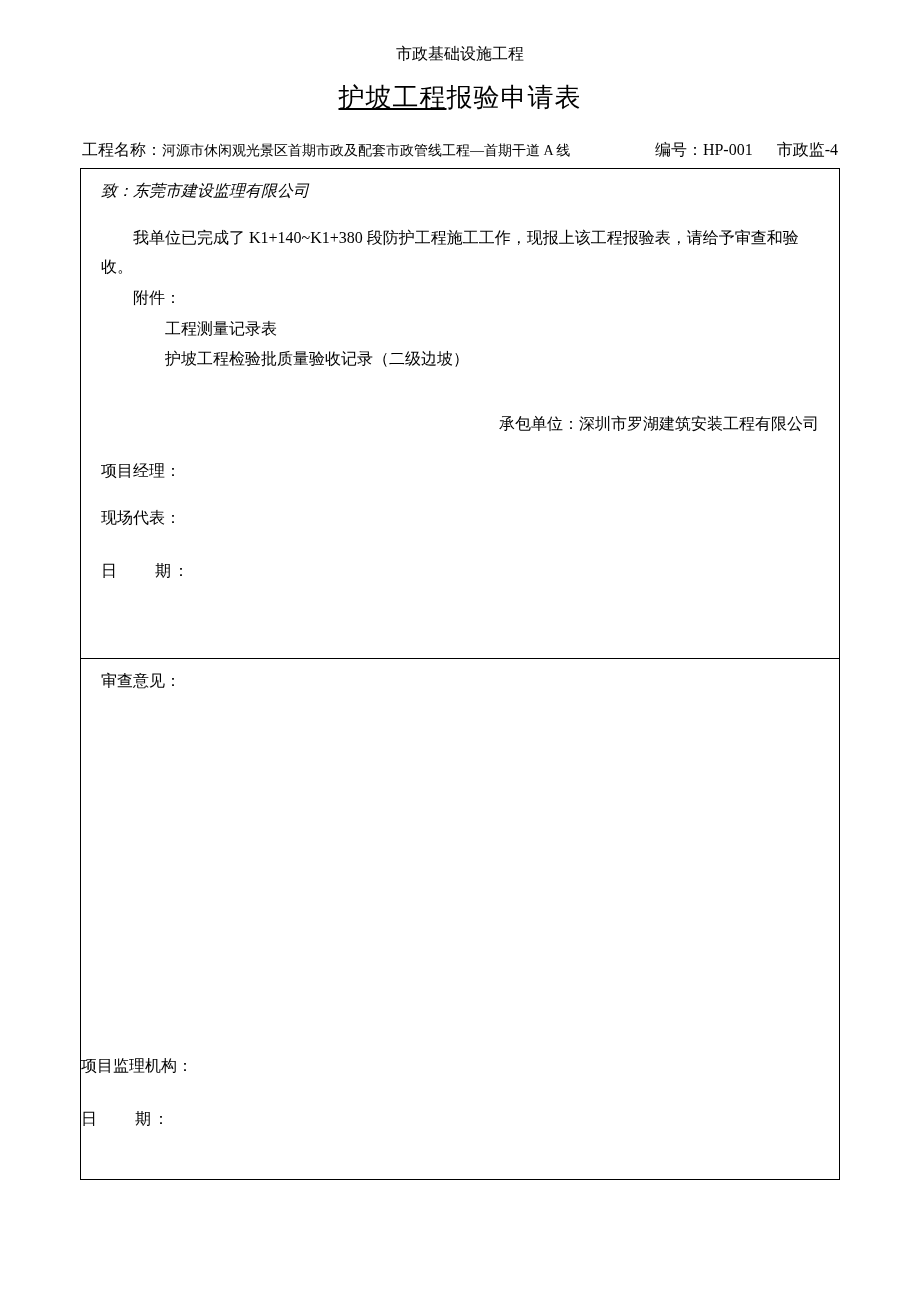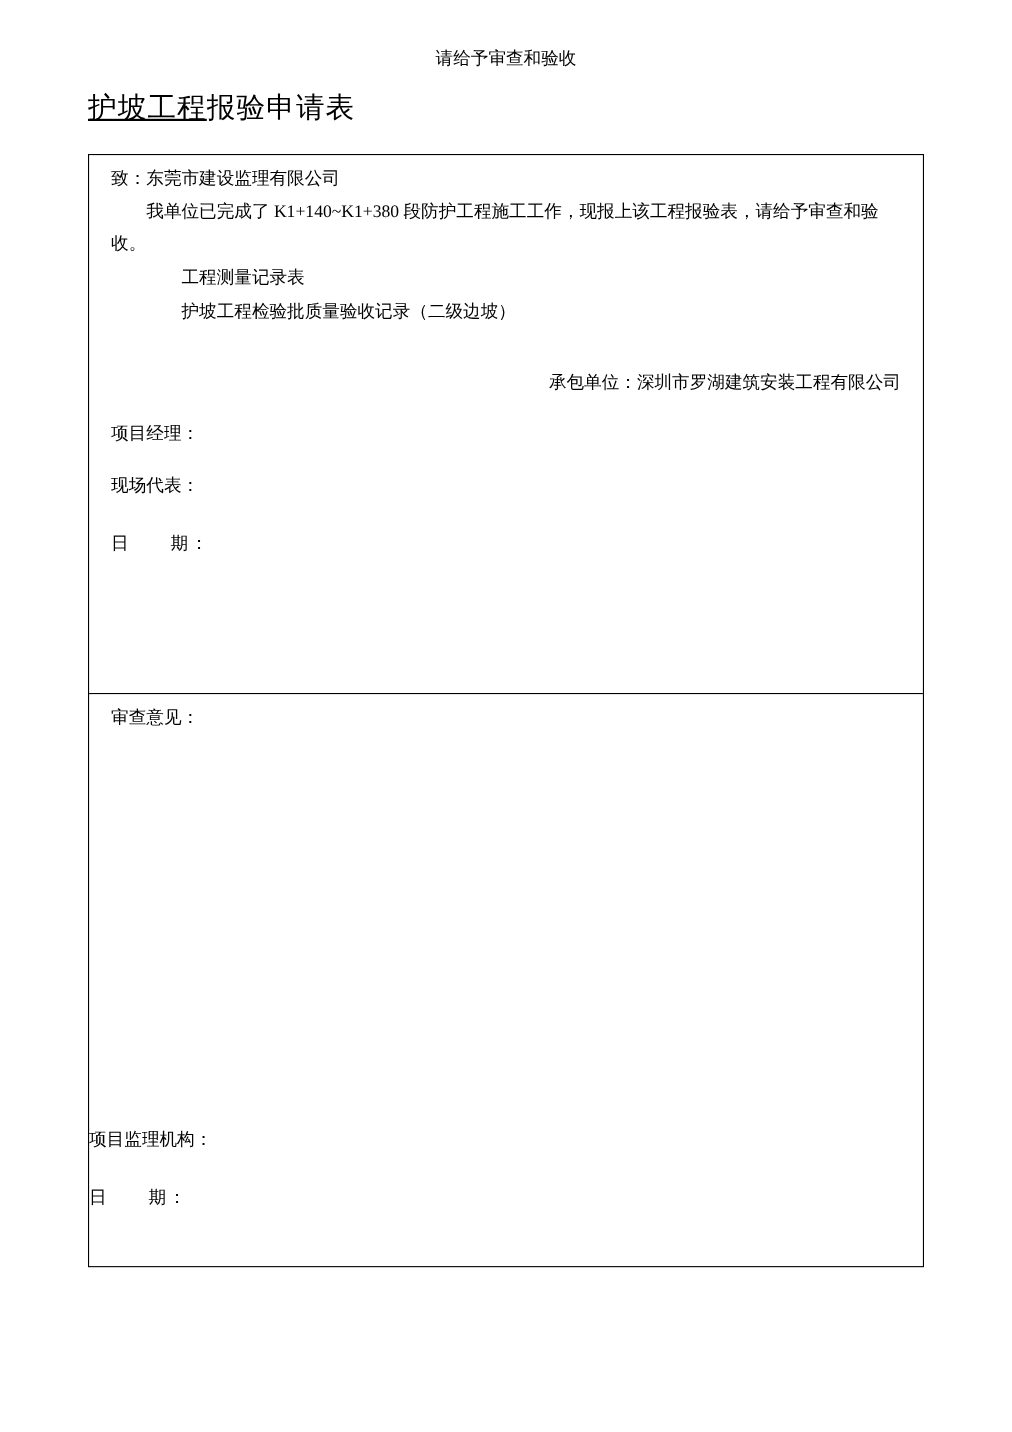--- a/index.html
+++ b/index.html
@@ -14,20 +14,21 @@
       font-size: 16px;
       color: #000;
       line-height: 1.8;
     }
     .pre-title {
       text-align: center;
       font-size: 16px;
       margin-bottom: 6px;
     }
     .main-title {
+      text-align: center;
       font-size: 26px;
       margin-bottom: 14px;
       letter-spacing: 1px;
     }
     .main-title .underline {
       text-decoration: underline;
     }
     .header-row {
       display: flex;
       justify-content: space-between;
@@ -55,21 +56,22 @@
       border: 1px solid #000;
     }
     .section-upper {
       padding: 8px 20px 18px 20px;
       border-bottom: 1px solid #000;
       min-height: 490px;
       position: relative;
     }
     .to-line {
       font-size: 16px;
-      margin-bottom: 2px;
+      margin-bottom: 18px;
+      font-style: italic;
     }
     .body-line {
       font-size: 16px;
       text-indent: 2em;
       margin-bottom: 2px;
     }
     .attach-label {
       font-size: 16px;
       text-indent: 2em;
       margin-bottom: 2px;
@@ -110,36 +112,43 @@
       margin-bottom: 16px;
     }
     .date-spaced {
       letter-spacing: 2px;
       margin-top: 24px;
     }
   </style>
 </head>
 <body>
 
-<div class="pre-title">请给予审查和验收</div>
+<div class="pre-title">市政基础设施工程</div>
 
 <div class="main-title">
   <span class="underline">护坡工程</span><span>报验申请表</span>
 </div>
 
 <div class="header-row">
+  <div class="header-left">
+    <span class="proj-label">工程名称：</span><span class="proj-name">河源市休闲观光景区首期市政及配套市政管线工程—首期干道 A 线</span>
+  </div>
+  <div class="header-right">
+    <span class="code"><span>编号：</span><span>HP-001</span></span><span>市政监-4</span>
+  </div>
 </div>
 
 <div class="form-box">
 
   <div class="section-upper">
     <div class="to-line">
       <span>致：</span><span>东莞市建设监理有限公司</span>
     </div>
     <div class="body-line">我单位已完成了 K1+140~K1+380 段防护工程施工工作，现报上该工程报验表，请给予审查和验收。</div>
+    <div class="attach-label">附件：</div>
     <div class="attach-item">工程测量记录表</div>
     <div class="attach-item">护坡工程检验批质量验收记录（二级边坡）</div>
 
     <div class="sign-block">
       <div class="sign-line">
         <span>承包单位：</span><span>深圳市罗湖建筑安装工程有限公司</span>
       </div>
       <div class="sign-line-center">项目经理：</div>
       <div class="sign-line-center">现场代表：</div>
       <div class="sign-line-center date-spaced">日　　期：</div>

